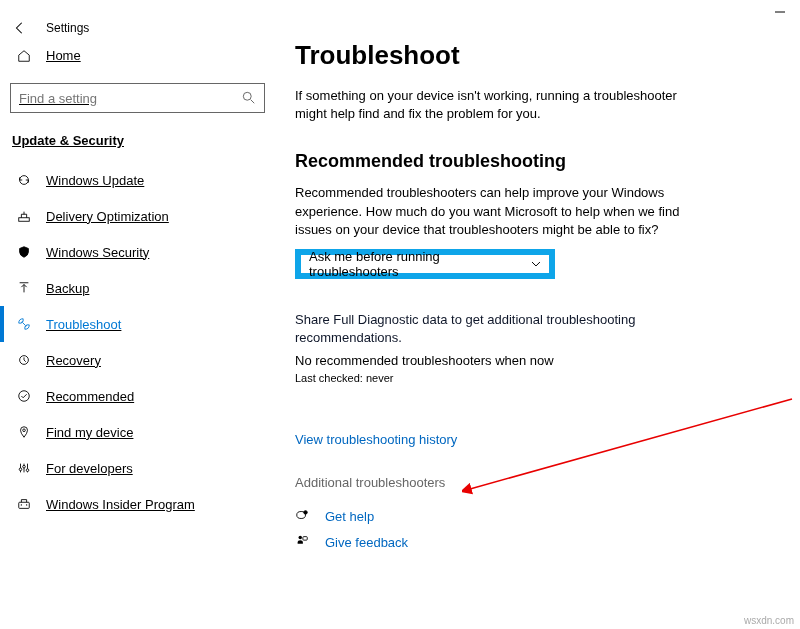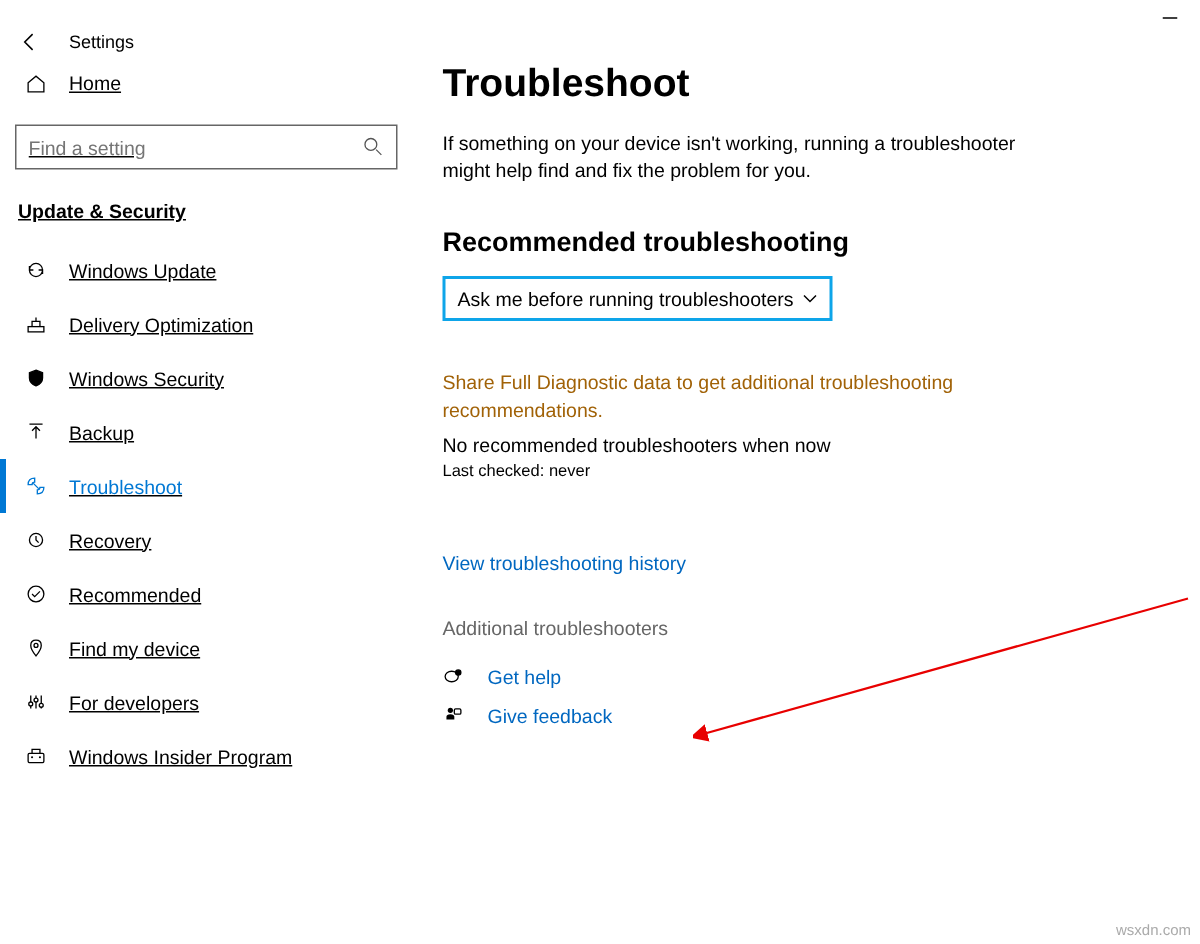--- a/index.html
+++ b/index.html
@@ -29,24 +29,24 @@
     .nav-item.active .label { color: #0078d4; }
     .nav-item.active .icon svg { stroke: #0078d4; fill: none; }
     
     .main { position: absolute; left: 295px; top: 40px; right: 10px; }
     .page-title { font-size: 26px; font-weight: 600; margin-bottom: 16px; }
     .intro { max-width: 390px; font-size: 13px; line-height: 1.4; margin-bottom: 28px; }
     
     .subhead { font-size: 18px; font-weight: 600; margin-bottom: 12px; }
     .desc { max-width: 390px; font-size: 13px; line-height: 1.4; margin-bottom: 10px; }
     
-    .dropdown { border: 2px solid #0ea5e9; width: 260px; height: 30px; display: flex; align-items: center; justify-content: space-between; padding: 0 8px; cursor: pointer; margin-bottom: 24px; }
+    .dropdown { border: 6px solid #0ea5e9; width: 260px; height: 30px; display: flex; align-items: center; justify-content: space-between; padding: 0 8px; cursor: pointer; margin-bottom: 24px; }
     .dropdown span { font-size: 13px; }
     
-    .warning { color: #a16207; font-size: 13px; max-width: 390px; line-height: 1.4; margin-bottom: 6px; margin-top: 32px; }
+    .warning { color: #0f172a; font-size: 13px; max-width: 390px; line-height: 1.4; margin-bottom: 6px; margin-top: 32px; }
     .status { font-size: 13px; margin-bottom: 4px; }
     .last-checked { font-size: 11px; margin-bottom: 48px; }
     
     .link { color: #0067c0; font-size: 13px; cursor: pointer; display: block; margin-bottom: 28px; }
     .subtle { color: #666; font-size: 13px; margin-bottom: 18px; }
     
     .help-row { display: flex; align-items: center; margin-bottom: 10px; }
     .help-row .icon { width: 16px; height: 16px; margin-right: 14px; }
     .help-row .text { color: #0067c0; font-size: 13px; cursor: pointer; }
     
@@ -190,20 +190,21 @@
       </div>
     <span class="label">Windows Insider Program</span>
   </div>
 </div>
 
 <div class="main">
   <h1 class="page-title">Troubleshoot</h1>
   <p class="intro">If something on your device isn't working, running a troubleshooter might help find and fix the problem for you.</p>
 
   <h2 class="subhead">Recommended troubleshooting</h2>
+  <p class="desc">Recommended troubleshooters can help improve your Windows experience. How much do you want Microsoft to help when we find issues on your device that troubleshooters might be able to fix?</p>
 
   <div class="dropdown">
     <span>Ask me before running troubleshooters</span>
     <svg width="10" height="10" viewBox="0 0 10 10">
         <path d="M1 3 L5 7 L9 3" stroke="#000" stroke-width="1" fill="none"></path>
       </svg>
   </div>
 
   <p class="warning">Share Full Diagnostic data to get additional troubleshooting recommendations.</p>
   <p class="status">No recommended troubleshooters when now</p>

